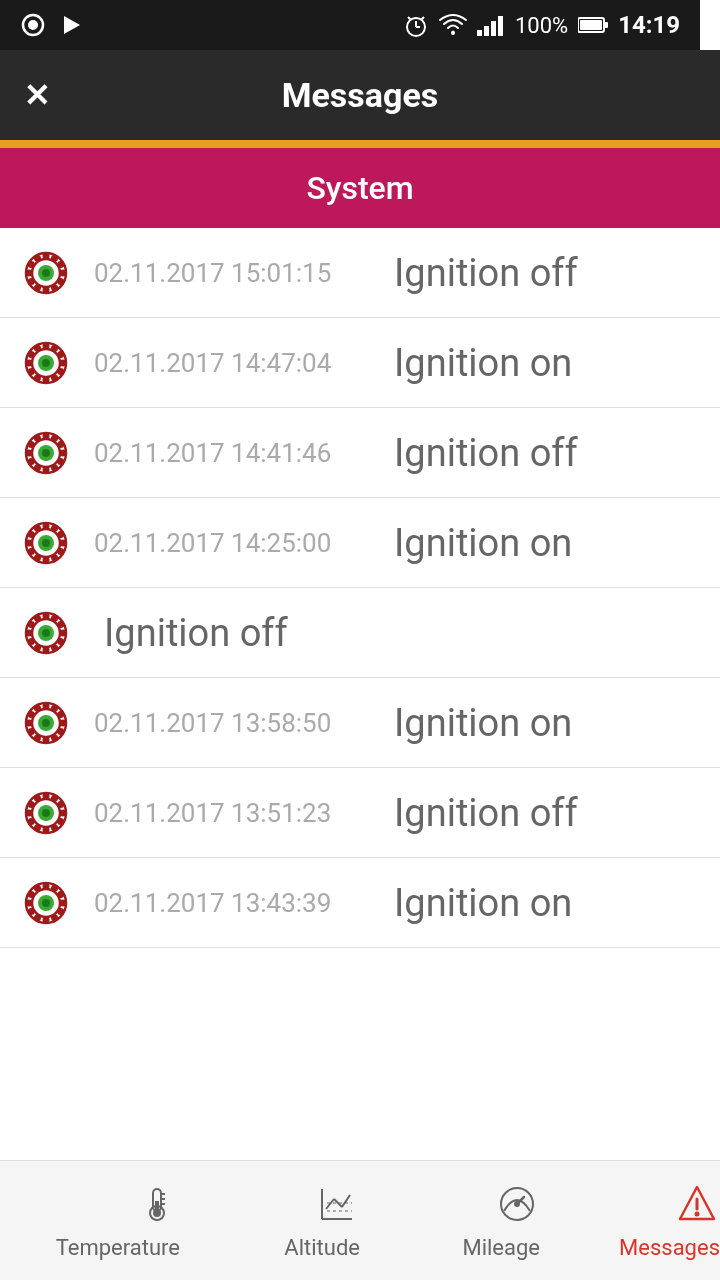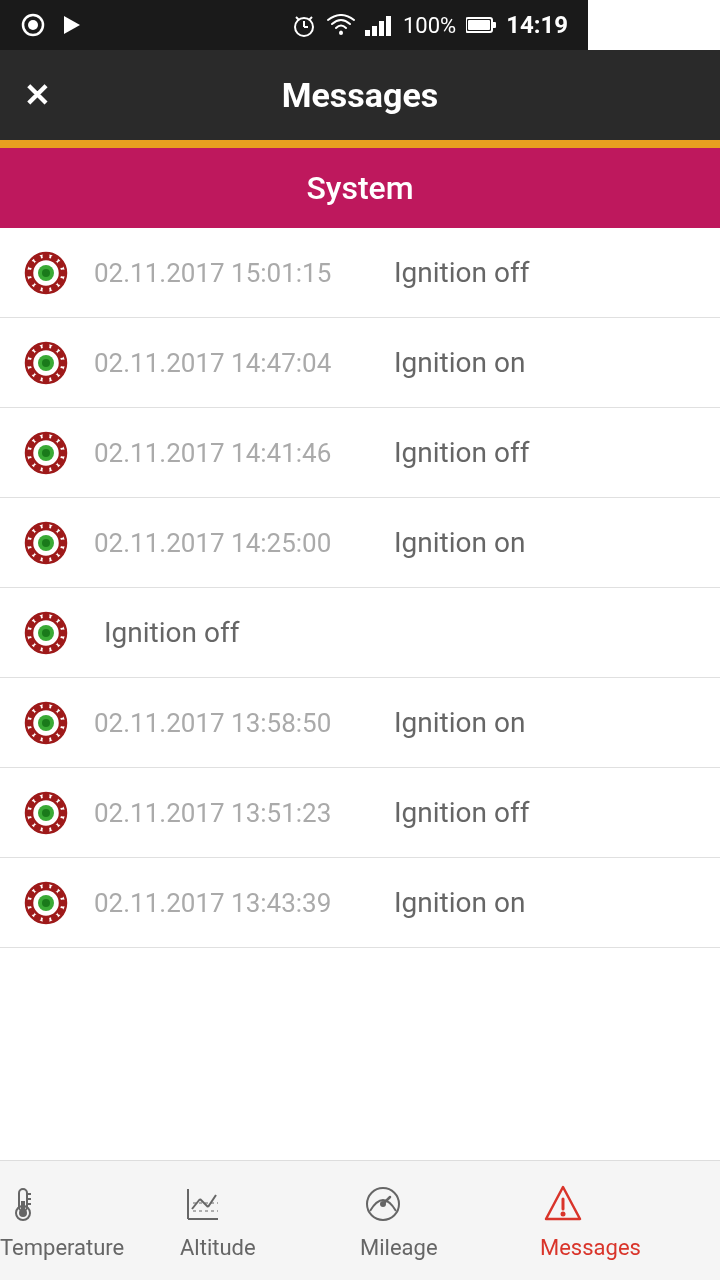--- a/index.html
+++ b/index.html
@@ -7,21 +7,21 @@
     body {
       width: 720px;
       min-height: 1280px;
       background: #fff;
       font-family: 'Roboto', Arial, sans-serif;
       overflow-x: hidden;
     }
 
     
     .status-bar {
-      width: 588px;
+      width: 700px;
       height: 50px;
       background: #1a1a1a;
       display: flex;
       align-items: center;
       justify-content: space-between;
       padding: 11px 20px;
       color: white;
       font-size: 22px;
     }
     .status-left { display: flex; gap: 14px; align-items: center; }
@@ -96,41 +96,41 @@
       width: 52px;
       height: 52px;
     }
     .message-timestamp {
       color: #aaa;
       font-size: 26px;
       min-width: 290px;
     }
     .message-status {
       color: #666;
-      font-size: 28px;
+      font-size: 38px;
       margin-left: 10px;
     }
 
     
     .bottom-nav {
       position: fixed;
       bottom: 0;
       left: 0;
       width: 720px;
       height: 120px;
       background: #f5f5f5;
       border-top: 1px solid #ddd;
       display: flex;
       align-items: center;
       justify-content: space-around;
     }
     .nav-item {
       display: flex;
       flex-direction: column;
-      align-items: flex-start;
+      align-items: flex-end;
       justify-content: center;
       gap: 8px;
       cursor: pointer;
       flex: 1;
     }
     .nav-item svg {
       width: 46px;
       height: 46px;
     }
     .nav-label {

